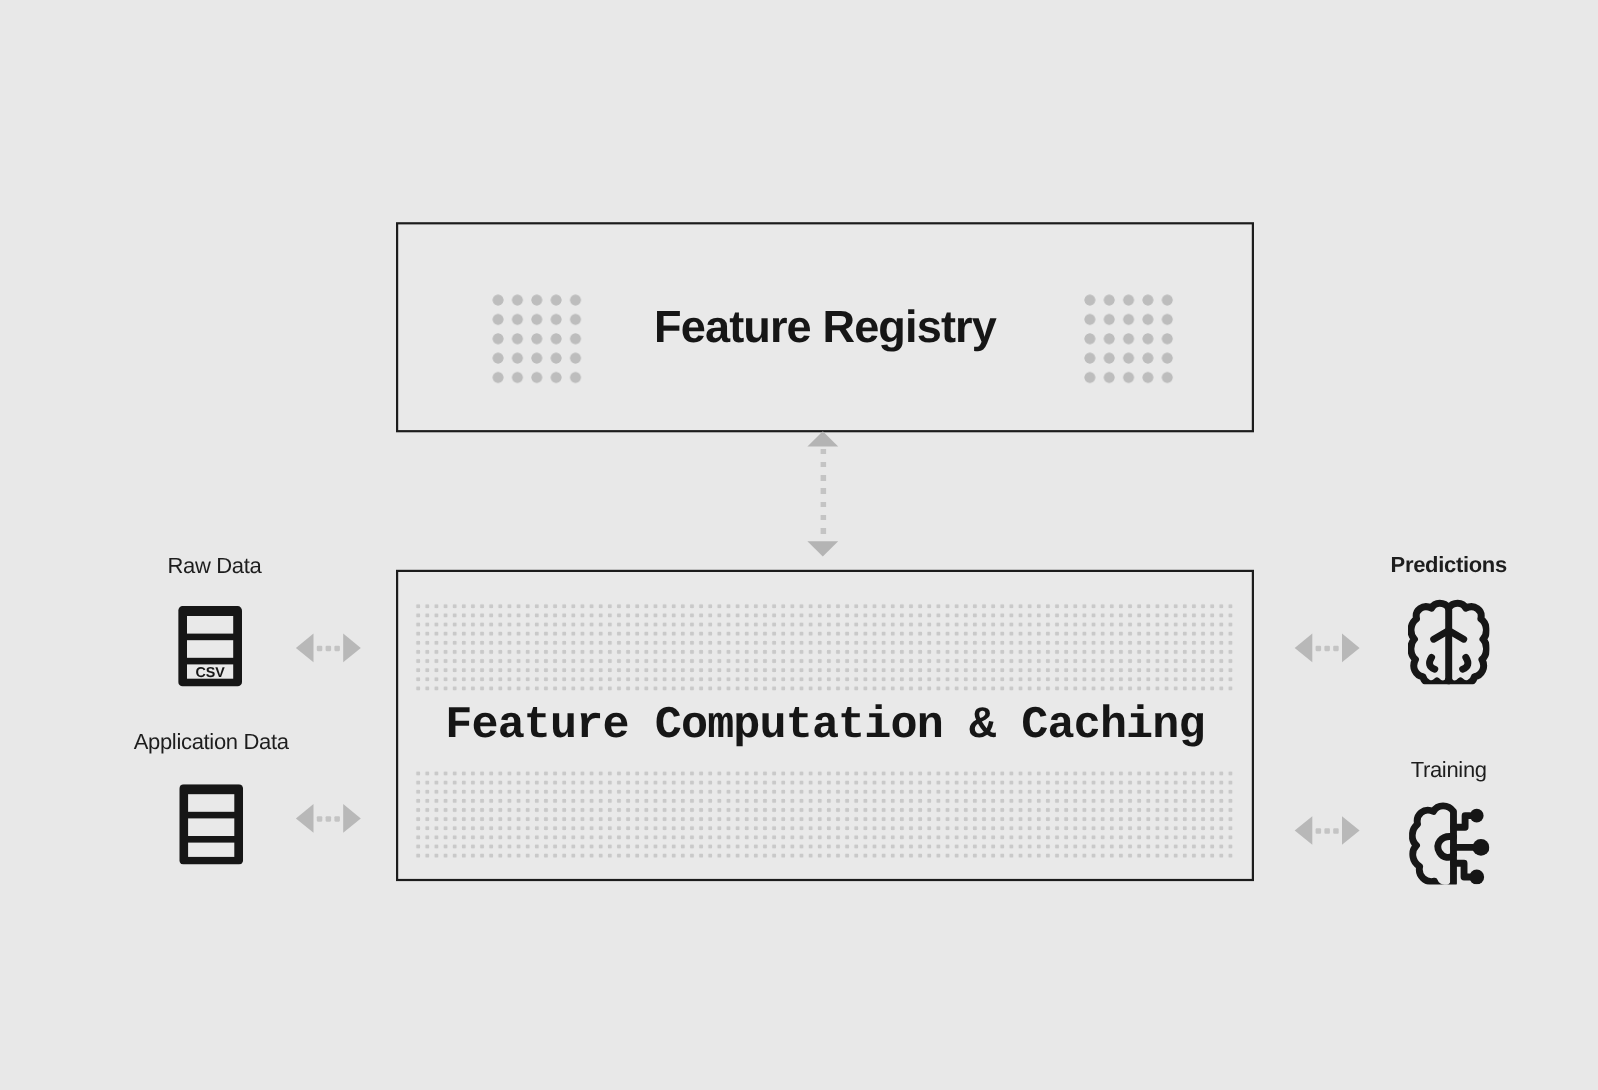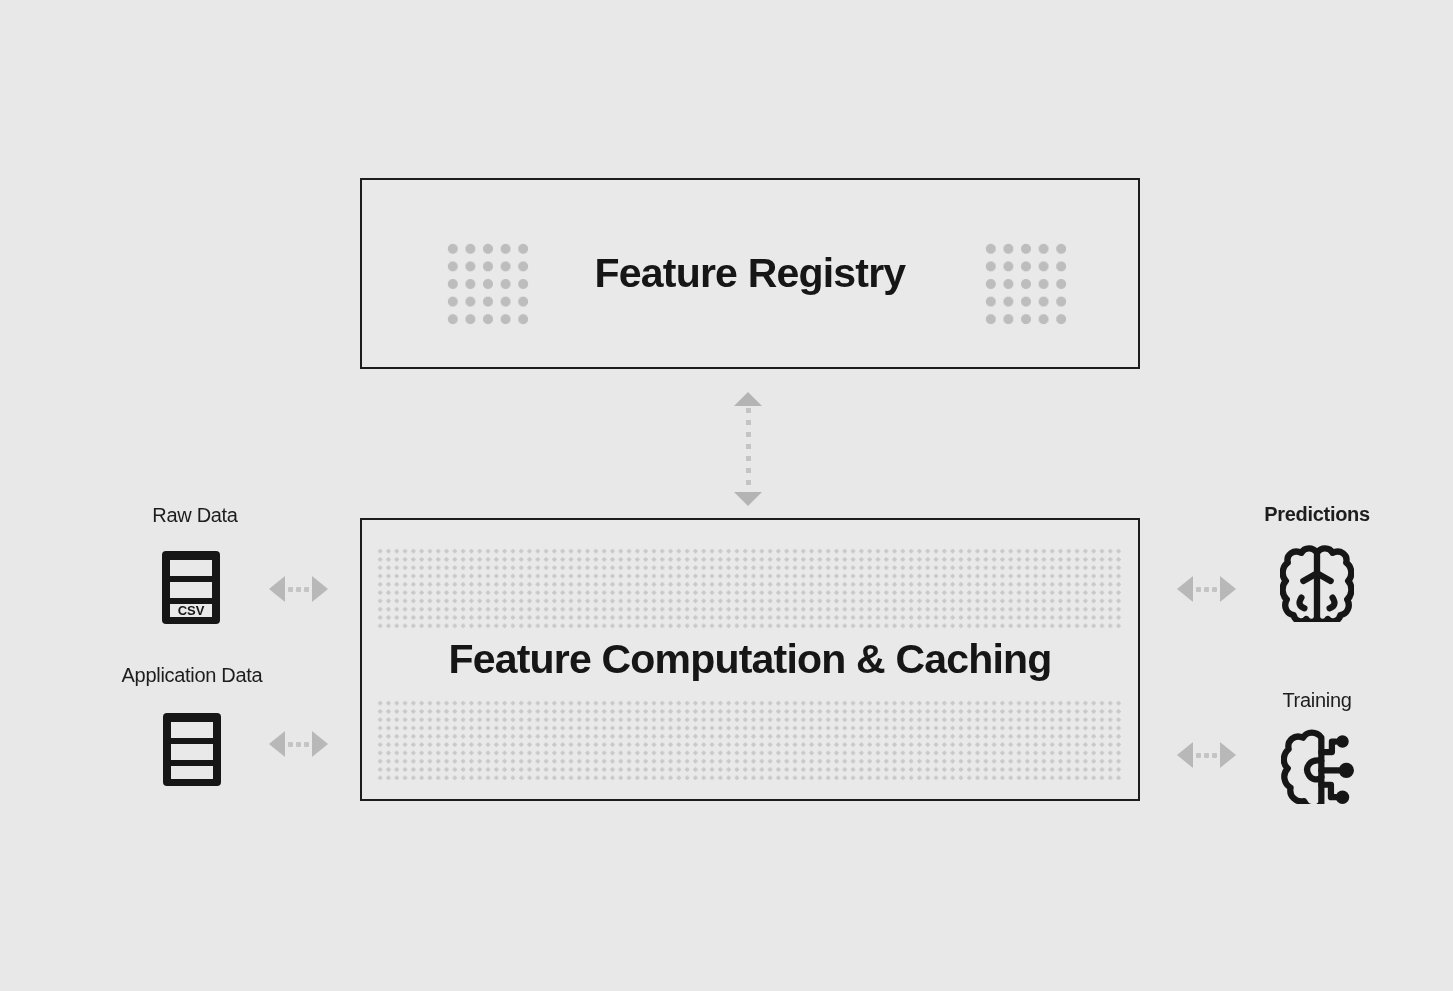--- a/index.html
+++ b/index.html
@@ -15,22 +15,22 @@
     color:#161616;
   }
 
   
   .box{
     position:absolute;
     border:2px solid #1c1c1c;
     background:#e9e9e9;
     display:flex;align-items:center;justify-content:center;
   }
-  .box-registry{left:360px;top:178px;width:776px;height:187px;}
-  .box-computation{left:360px;top:518px;width:776px;height:279px;}
+  .box-registry{left:360px;top:202px;width:776px;height:187px;}
+  .box-computation{left:360px;top:518px;width:776px;height:279px;font-family:Liberation Mono, monospace;}
   .box-title{
     margin:0;
     font-size:41px;font-weight:700;letter-spacing:-0.8px;
     color:#161616;white-space:nowrap;z-index:2;
   }
 
   
   .dot-grid{
     position:absolute;top:60px;width:88px;height:88px;
     background-image:radial-gradient(circle,#bdbdbd 4.7px,transparent 5.2px);

